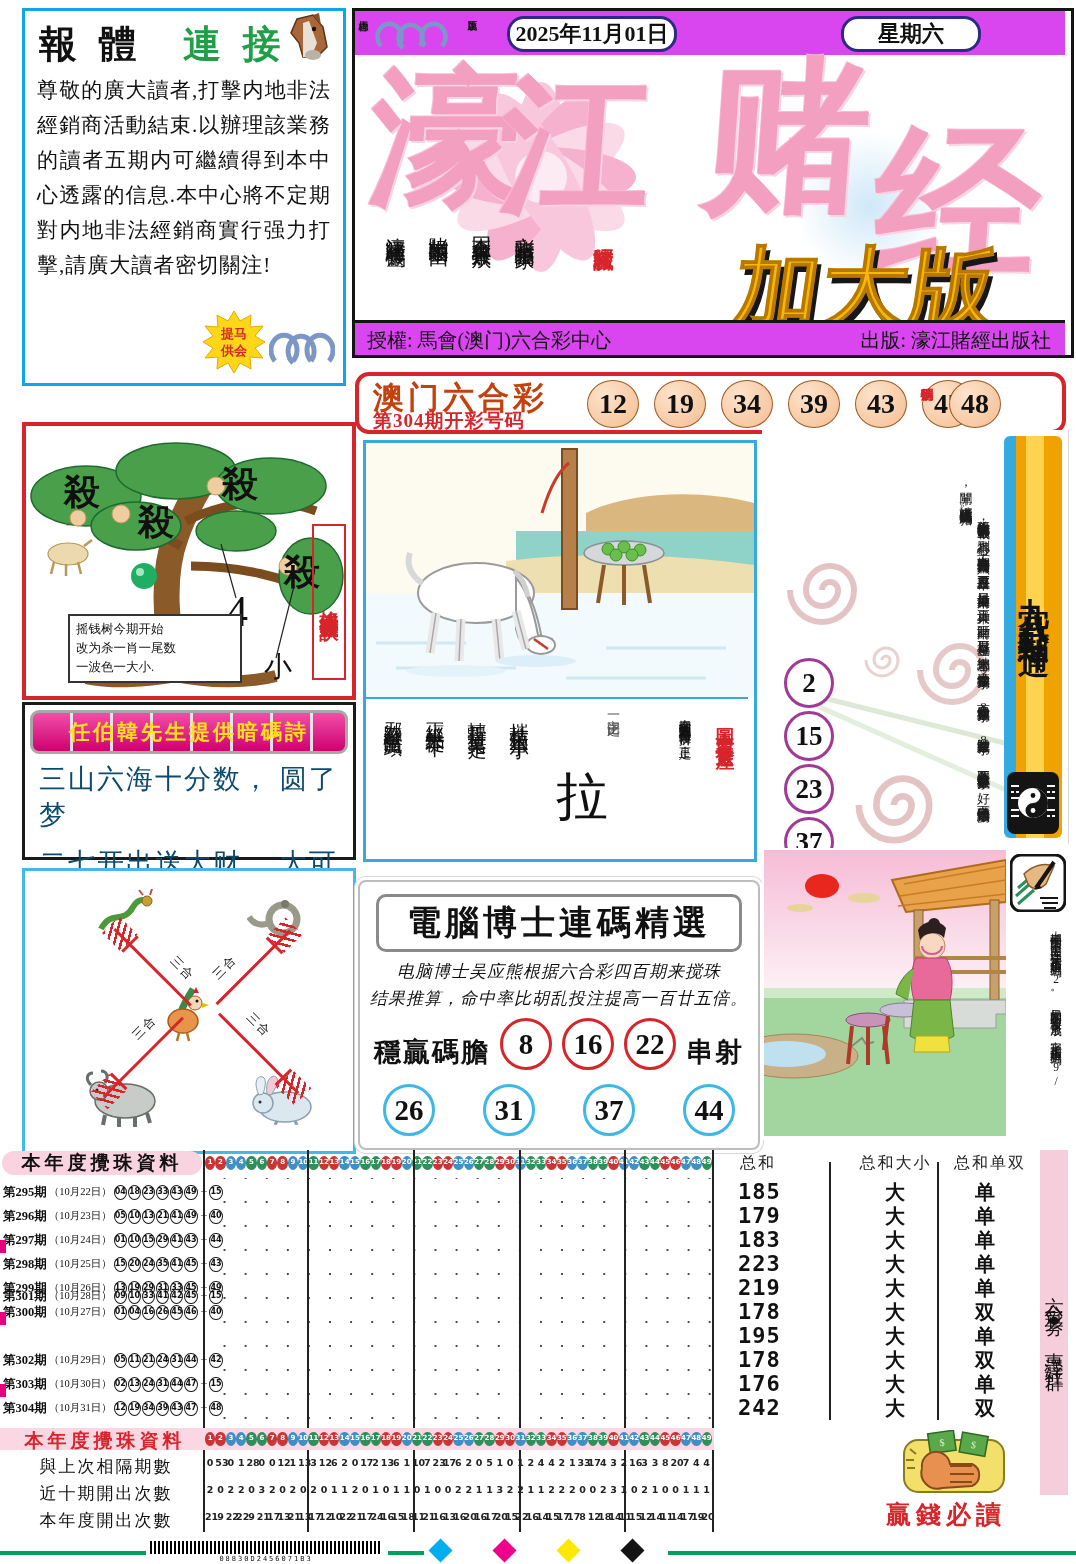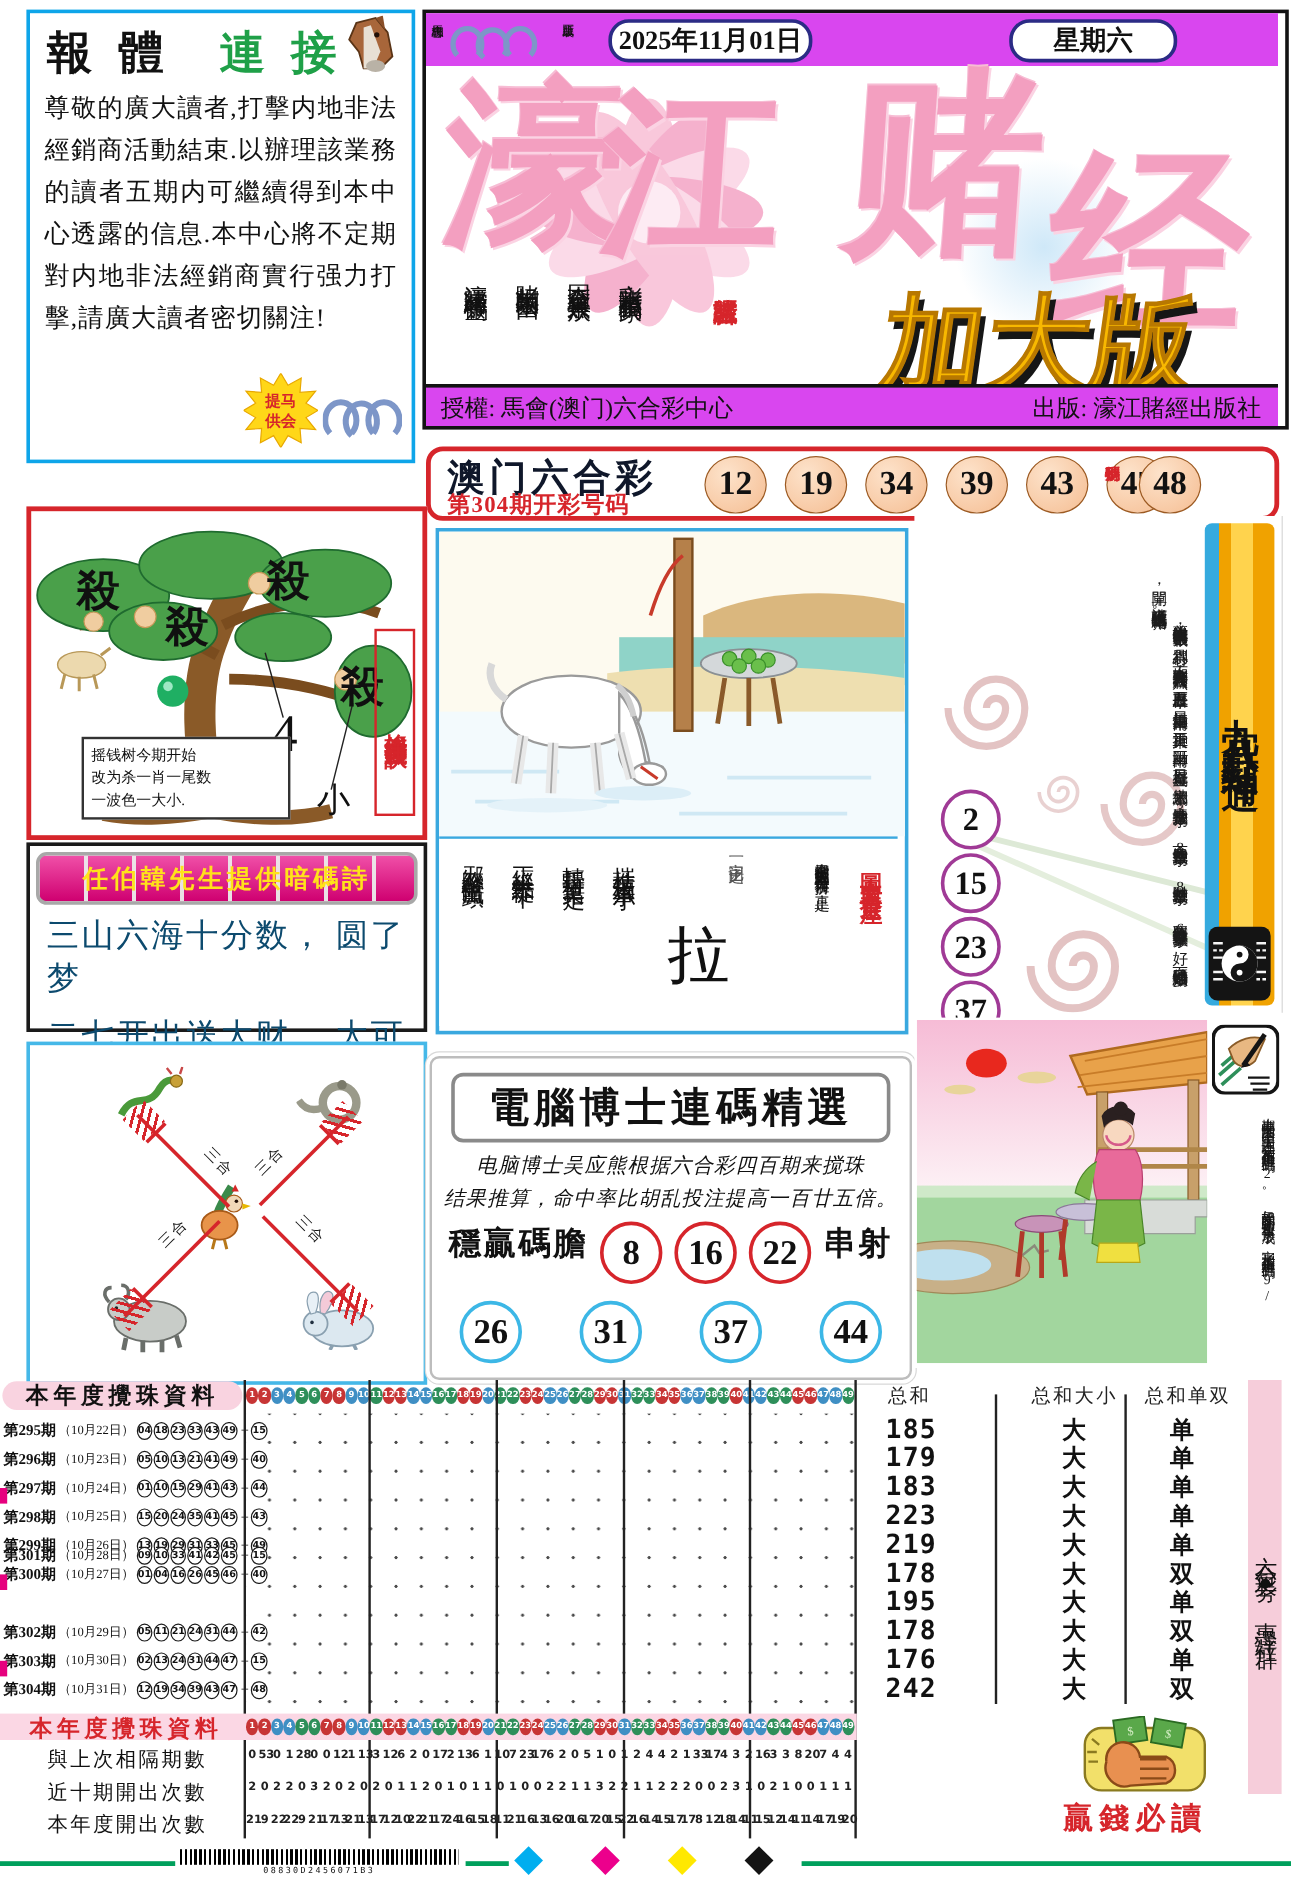--- a/index.html
+++ b/index.html
@@ -164,21 +164,21 @@
       </div>
     <div class="abs v motto" style="left:236px;top:222px;">賭經誠言</div>
 
     <div class="abs tealbar" style="left:0;bottom:0;width:710px;height:32px;border-top:3px solid #131313;">
       <div class="abs" style="left:12px;top:4px;font-size:20px;">授權: 馬會(澳门)六合彩中心</div>
       <div class="abs" style="right:14px;top:4px;font-size:20px;">出版: 濠江賭經出版社</div>
     </div>
   </div>
 
   <div class="abs drawbox" style="left:355px;top:372px;width:703px;height:54px;">
-    <div class="abs" style="left:14px;top:1px;font-size:31px;font-weight:bold;color:#0f172a;letter-spacing:4px;text-align:right;">澳门六合彩</div>
+    <div class="abs" style="left:14px;top:1px;font-size:31px;font-weight:bold;color:#c2410c;letter-spacing:4px;text-align:right;">澳门六合彩</div>
     <div class="abs" style="left:14px;top:32px;font-size:19px;font-weight:bold;color:#d6252b;letter-spacing:1px;">第304期开彩号码</div>
     <div class="abs" style="left:228px;top:4px;display:flex;gap:15px;align-items:center;" id="draw-balls">
         <div class="bigball">12</div>
         <div class="bigball">19</div>
         <div class="bigball">34</div>
         <div class="bigball">39</div>
         <div class="bigball">43</div>
         <div class="bigball">47</div>
       </div>
     <div class="abs v" style="left:561px;top:2px;font-size:12.5px;font-weight:bold;color:#d6252b;line-height:13px;">特別號碼</div>
@@ -342,21 +342,21 @@
         </div>
     </div>
   </div>
 
   <div class="abs docbox" style="left:358px;top:880px;width:398px;height:266px;">
     <div class="doctitle ctr" style="margin:12px 16px 6px 16px;height:52px;">電腦博士連碼精選</div>
     <div class="docdesc" style="text-align:center;">
       <div>电脑博士吴应熊根据六合彩四百期来搅珠</div>
       <div>结果推算，命中率比胡乱投注提高一百廿五倍。</div>
     </div>
-    <div style="display:flex;align-items:flex-start;justify-content:center;gap:10px;margin-top:6px;">
+    <div style="display:flex;align-items:flex-end;justify-content:center;gap:10px;margin-top:6px;">
       <span style="font-size:27px;font-weight:bold;letter-spacing:2px;">穩贏碼膽</span>
       <span id="bank-circles" style="display:flex;gap:10px;">
           <div class="ccircle red">8</div>
           <div class="ccircle red">16</div>
           <div class="ccircle red">22</div>
         </span>
       <span style="font-size:27px;font-weight:bold;letter-spacing:2px;">串射</span>
     </div>
     <div id="chain-circles" style="display:flex;justify-content:center;gap:48px;margin-top:14px;">
         <div class="ccircle blue">26</div>

